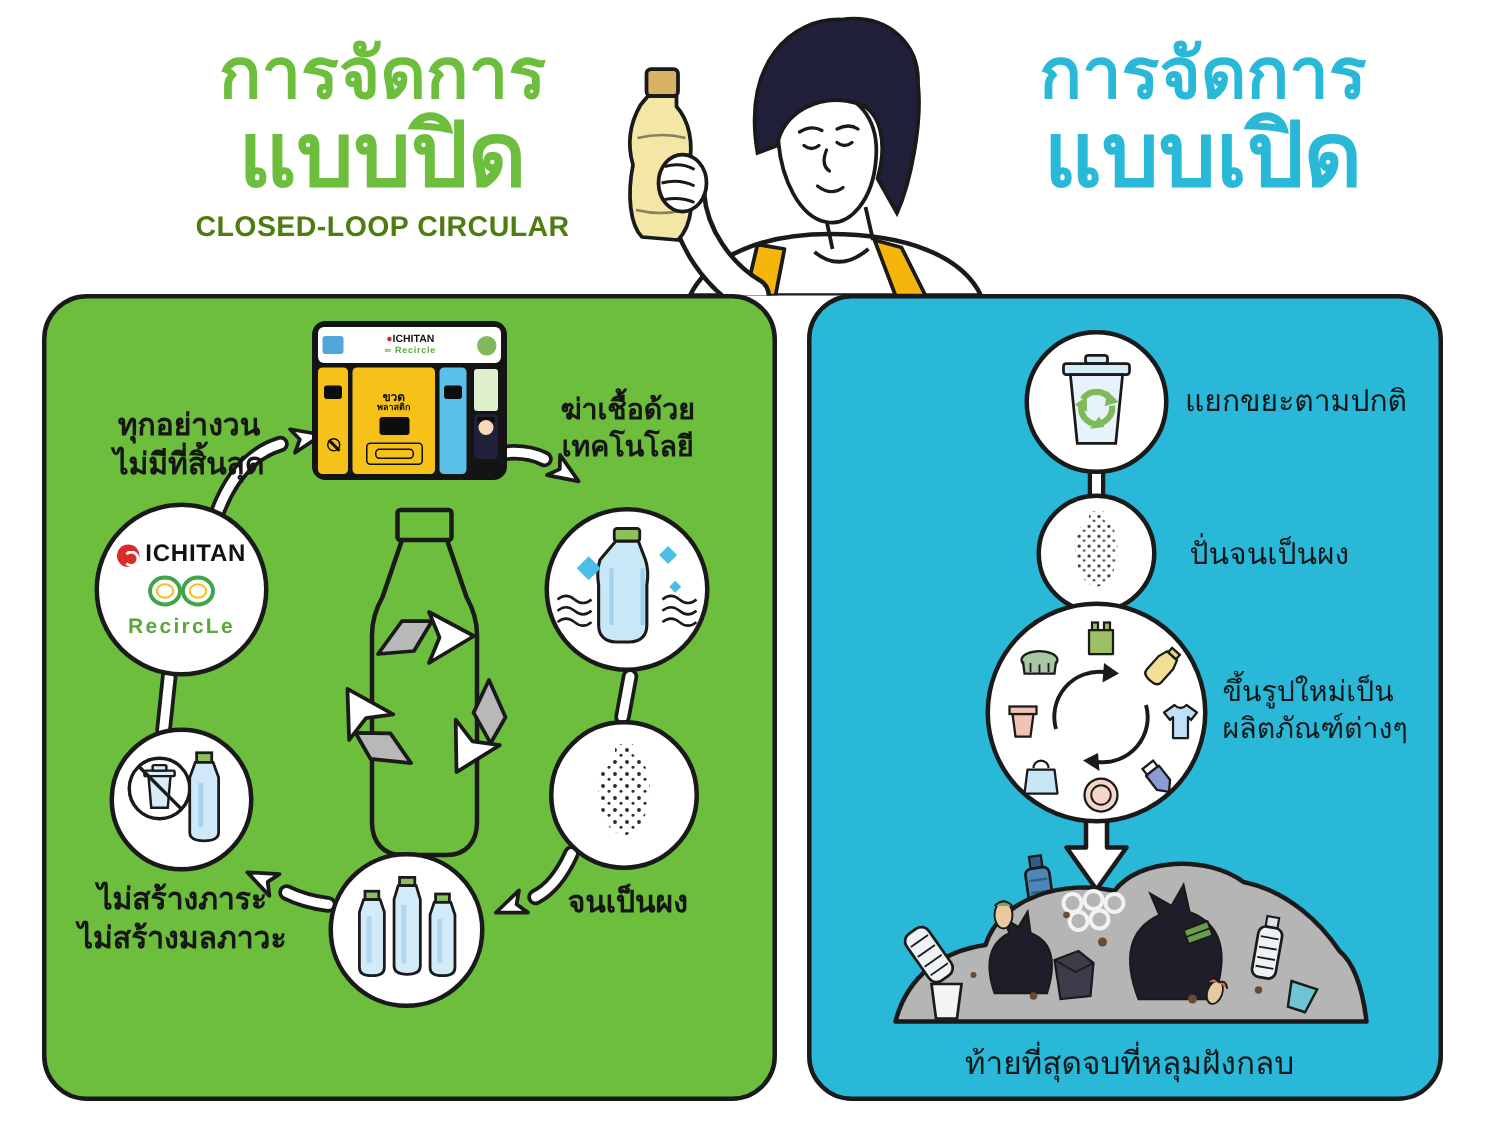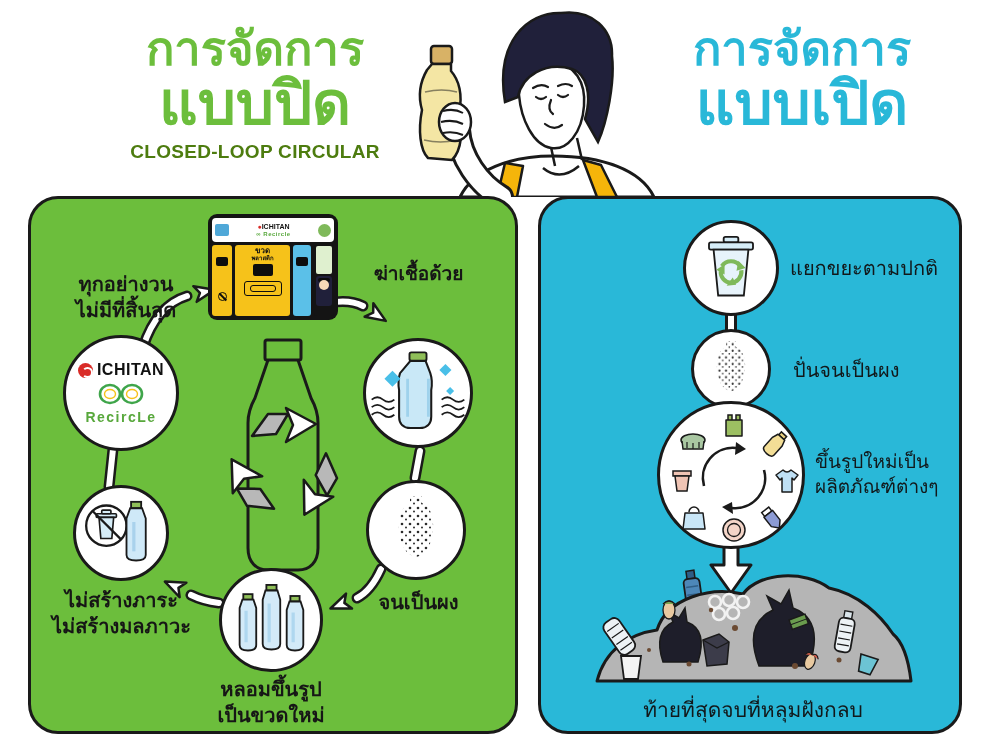--- a/index.html
+++ b/index.html
@@ -36,21 +36,21 @@
     justify-content:space-between;padding:0 3px}
   .m-chip-blue{width:14px;height:12px;background:#4FA8D8;border-radius:2px}
   .m-chip-green{width:13px;height:13px;background:#7FB95A;border-radius:50%}
   .m-brandbox{text-align:center;line-height:1.05}
   .m-brand{font-size:7px;font-weight:700;color:#111}
   .m-dot{color:#D92B27;font-size:7px}
   .m-prog{font-size:6px;font-weight:700;color:#58A83C;letter-spacing:.5px}
   .m-body{flex:1;display:flex;gap:3px}
   .m-col{border-radius:3px;position:relative}
   .m-col-y{width:20px;background:#F6C21A}
-  .m-col-main{flex:1;background:#F6C21A;display:flex;flex-direction:column;align-items:center;padding-top:2px}
+  .m-col-main{flex:1;background:#F6C21A;display:flex;flex-direction:column;align-items:center;padding-top:16px}
   .m-col-b{width:18px;background:#5BC0E8}
   .m-slot{background:#0d0d0d;border-radius:2px}
   .m-slot-s{width:12px;height:9px;margin:12px auto 0}
   .m-slot-m{width:20px;height:12px;margin:2px auto}
   .m-txt1{font-size:8px;font-weight:700;color:#111;line-height:1}
   .m-txt2{font-size:6px;font-weight:700;color:#111;line-height:1.1}
   .m-bottlebox{width:38px;height:15px;border:1.5px solid #0d0d0d;border-radius:3px;margin-top:3px;
     display:flex;align-items:center;justify-content:center}
   .m-bottlebox div{width:26px;height:7px;border:1.5px solid #0d0d0d;border-radius:3px}
   .m-nomark{width:9px;height:9px;border:1.5px solid #0d0d0d;border-radius:50%;margin:26px auto 0;position:relative}
@@ -262,20 +262,21 @@
           <rect x="86" y="50" width="6" height="6" transform="rotate(45 89 53)"></rect>
         </g>
         <g fill="none" stroke="#1a1a1a" stroke-width="1.8">
           <path d="M6,62 q6,-5 12,0 q6,5 12,0 M6,70 q6,-5 12,0 q6,5 12,0 M6,78 q6,-5 12,0 q6,5 12,0"></path>
           <path d="M80,62 q6,-5 12,0 q6,5 12,0 M80,70 q6,-5 12,0 q6,5 12,0 M80,78 q6,-5 12,0 q6,5 12,0"></path>
         </g>
       </svg>
     </div>
     <div class="lbl" style="left:325px;top:62px;width:125px;font-size:19px">
       <span class="ln">ฆ่าเชื้อด้วย</span>
+      <span class="ln">เทคโนโลยี</span>
     </div>
 
     <div class="node" style="left:335px;top:281px;width:100px;height:100px">
       <svg width="80" height="80" viewBox="0 0 80 80">
         <path d="M34,6 h12 v7 c8,3 12,14 11,26 c-1,14 -6,26 -17,28 c-11,-2 -16,-14 -17,-28 c-1,-12 3,-23 11,-26 Z" fill="url(#dots)"></path>
       </svg>
     </div>
     <div class="lbl" style="left:330px;top:390px;width:115px;font-size:20px">
       <span class="ln">จนเป็นผง</span>
     </div>
@@ -285,24 +286,20 @@
         <g stroke="#1a1a1a" stroke-width="2">
           <rect x="22" y="24" width="10" height="6" fill="#8FBF58"></rect>
           <path d="M21,30 h12 l3,9 v40 c0,4 -3,6 -9,6 c-6,0 -9,-2 -9,-6 v-40 Z" fill="#D3EAF8"></path>
           <rect x="47" y="14" width="11" height="6" fill="#8FBF58"></rect>
           <path d="M46,20 h13 l3,10 v48 c0,4 -3,6 -9.5,6 c-6.5,0 -9.5,-2 -9.5,-6 v-48 Z" fill="#D3EAF8"></path>
           <rect x="73" y="26" width="10" height="6" fill="#8FBF58"></rect>
           <path d="M72,32 h12 l3,9 v38 c0,4 -3,6 -9,6 c-6,0 -9,-2 -9,-6 v-38 Z" fill="#D3EAF8"></path>
         </g>
         <path d="M25,42 v34 M50,34 v42 M76,44 v32" stroke="#AFD7EF" stroke-width="3.5" fill="none"></path>
       </svg>
-    </div>
-    <div class="lbl" style="left:165px;top:477px;width:150px;font-size:20px">
-      <span class="ln">หลอมขึ้นรูป</span>
-      <span class="ln">เป็นขวดใหม่</span>
     </div>
 
     <div class="node" style="left:42px;top:286px;width:96px;height:96px">
       <svg width="88" height="88" viewBox="0 0 96 96">
         <circle cx="32" cy="40" r="22" fill="none" stroke="#1a1a1a" stroke-width="2.5"></circle>
         <rect x="21" y="27" width="22" height="4" rx="1" fill="#D6EDF8" stroke="#1a1a1a" stroke-width="1.8"></rect>
         <rect x="27" y="23" width="10" height="4" rx="1" fill="#D6EDF8" stroke="#1a1a1a" stroke-width="1.8"></rect>
         <path d="M24,31 L40,31 L38,54 L26,54 Z" fill="#D6EDF8" stroke="#1a1a1a" stroke-width="1.8"></path>
         <path d="M17,24 L48,55" stroke="#1a1a1a" stroke-width="2.5"></path>
         <g>

